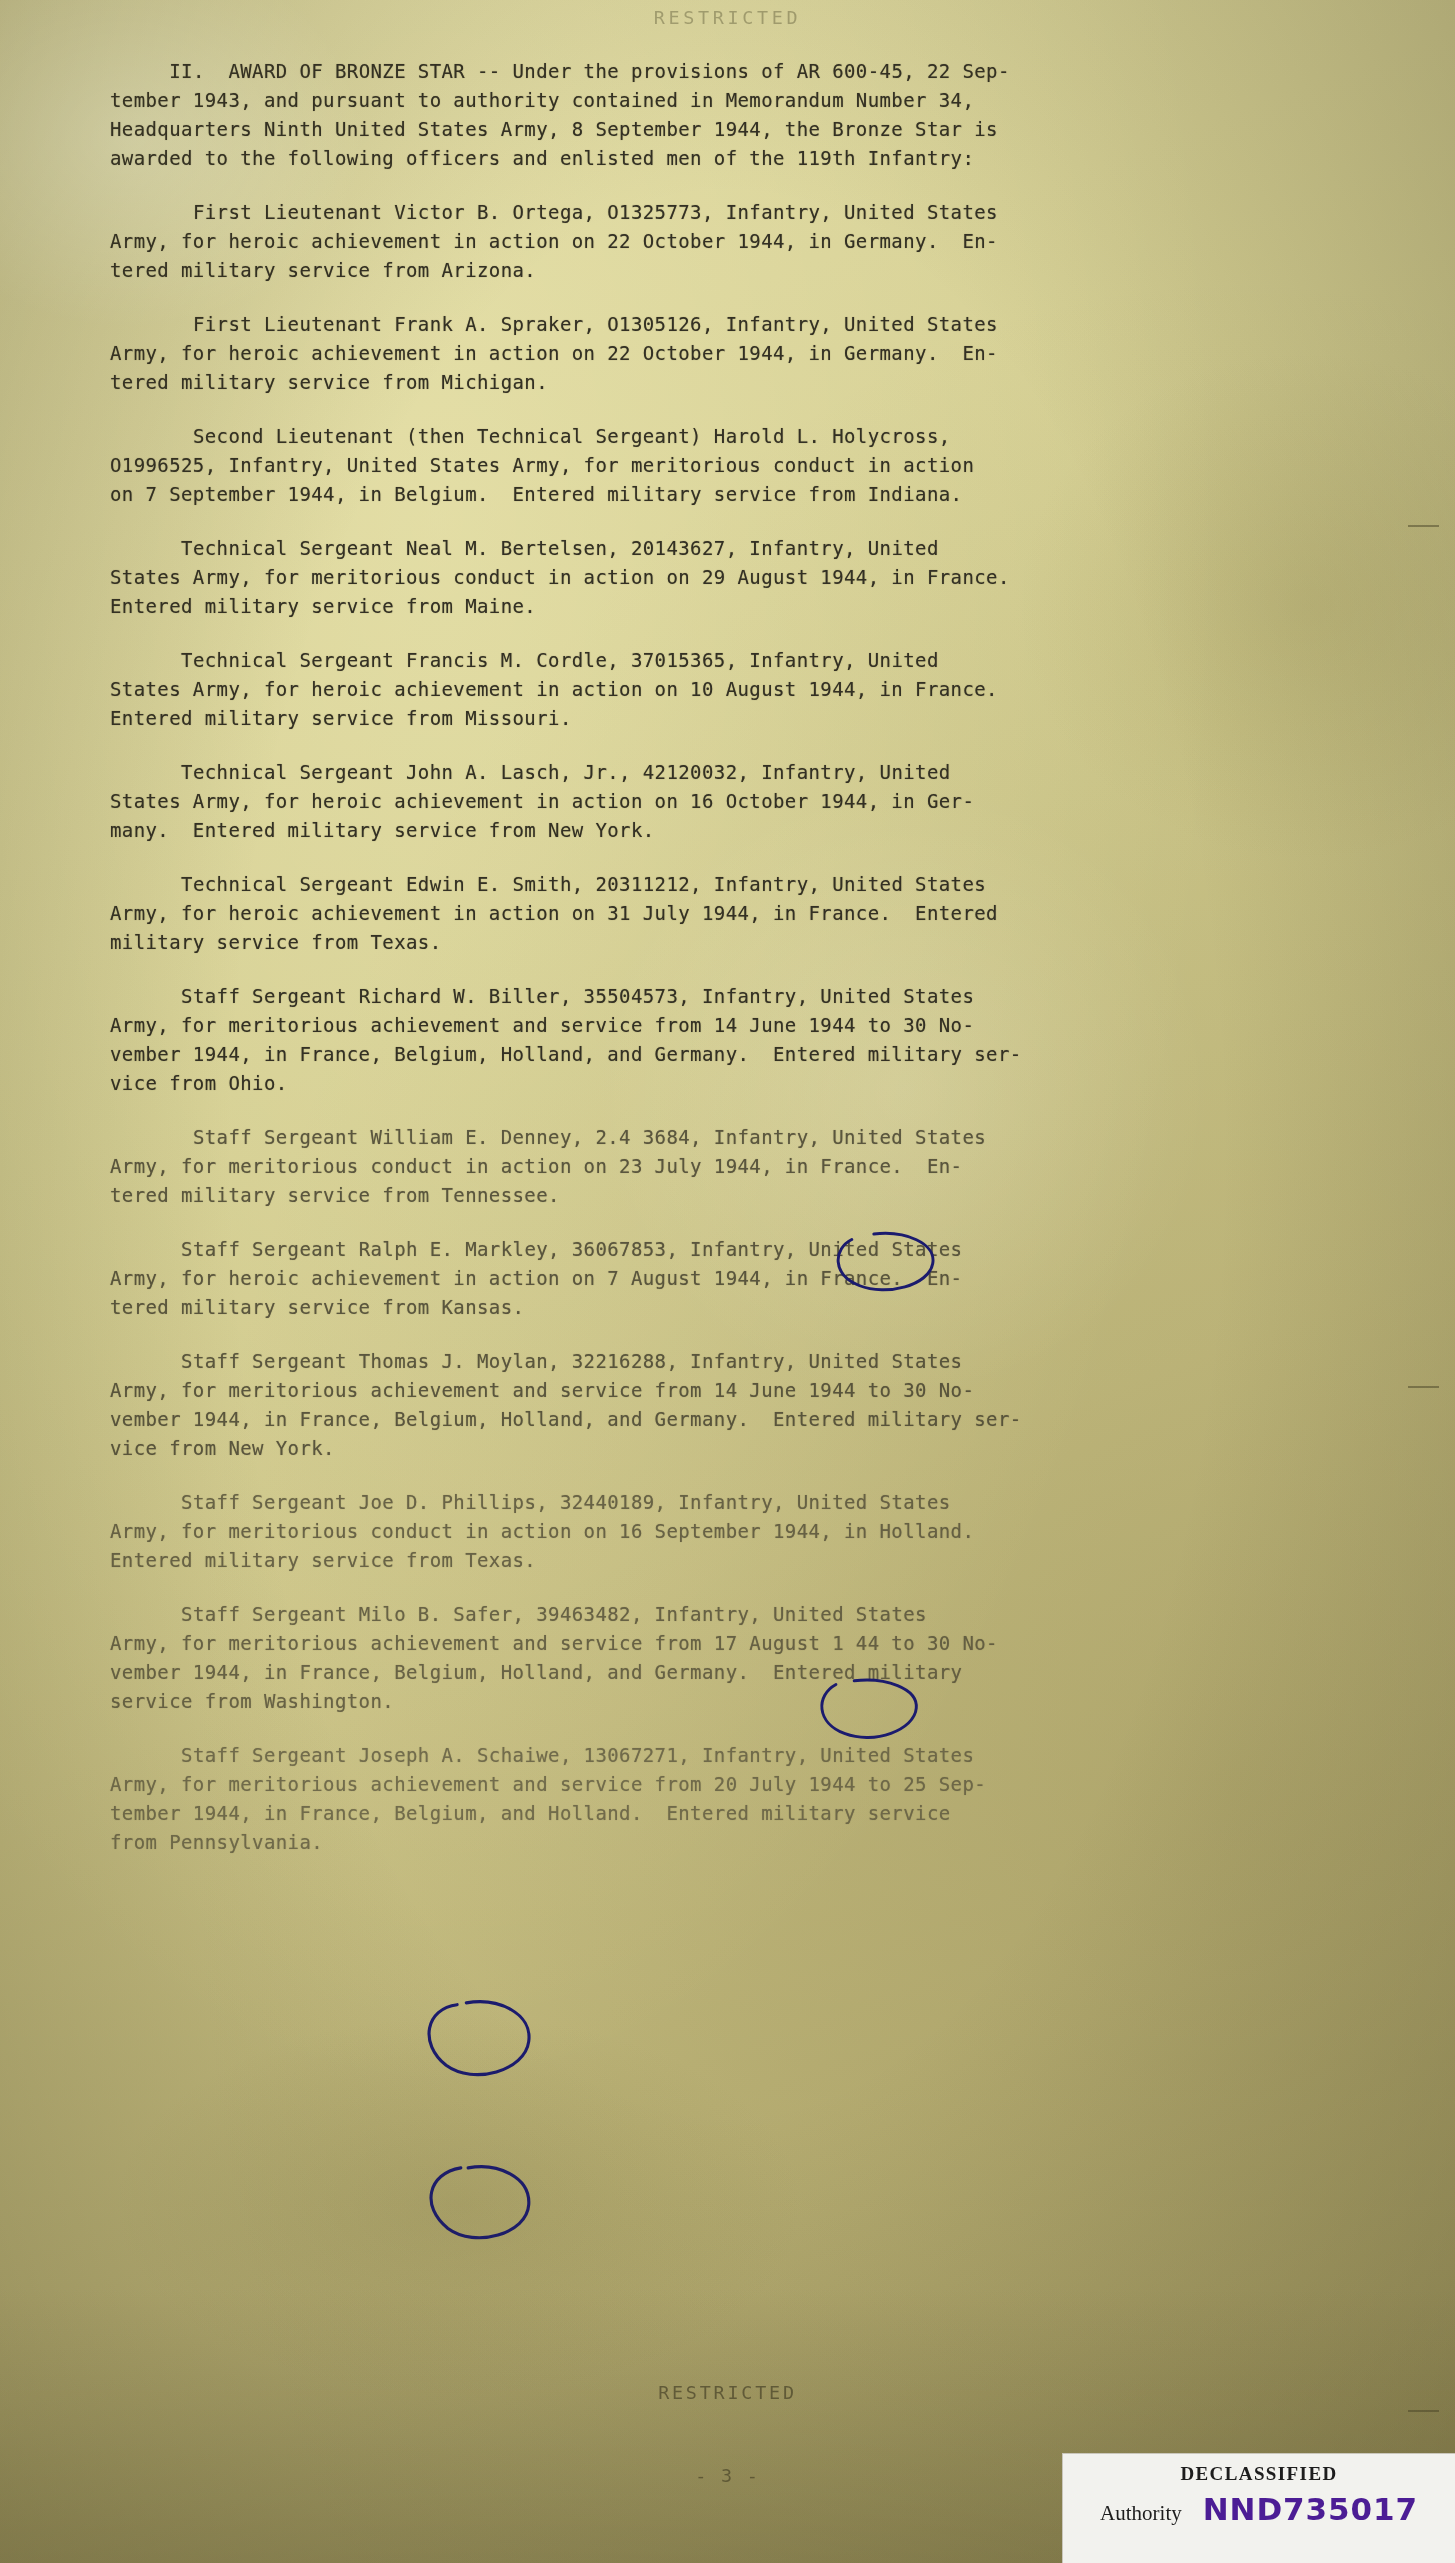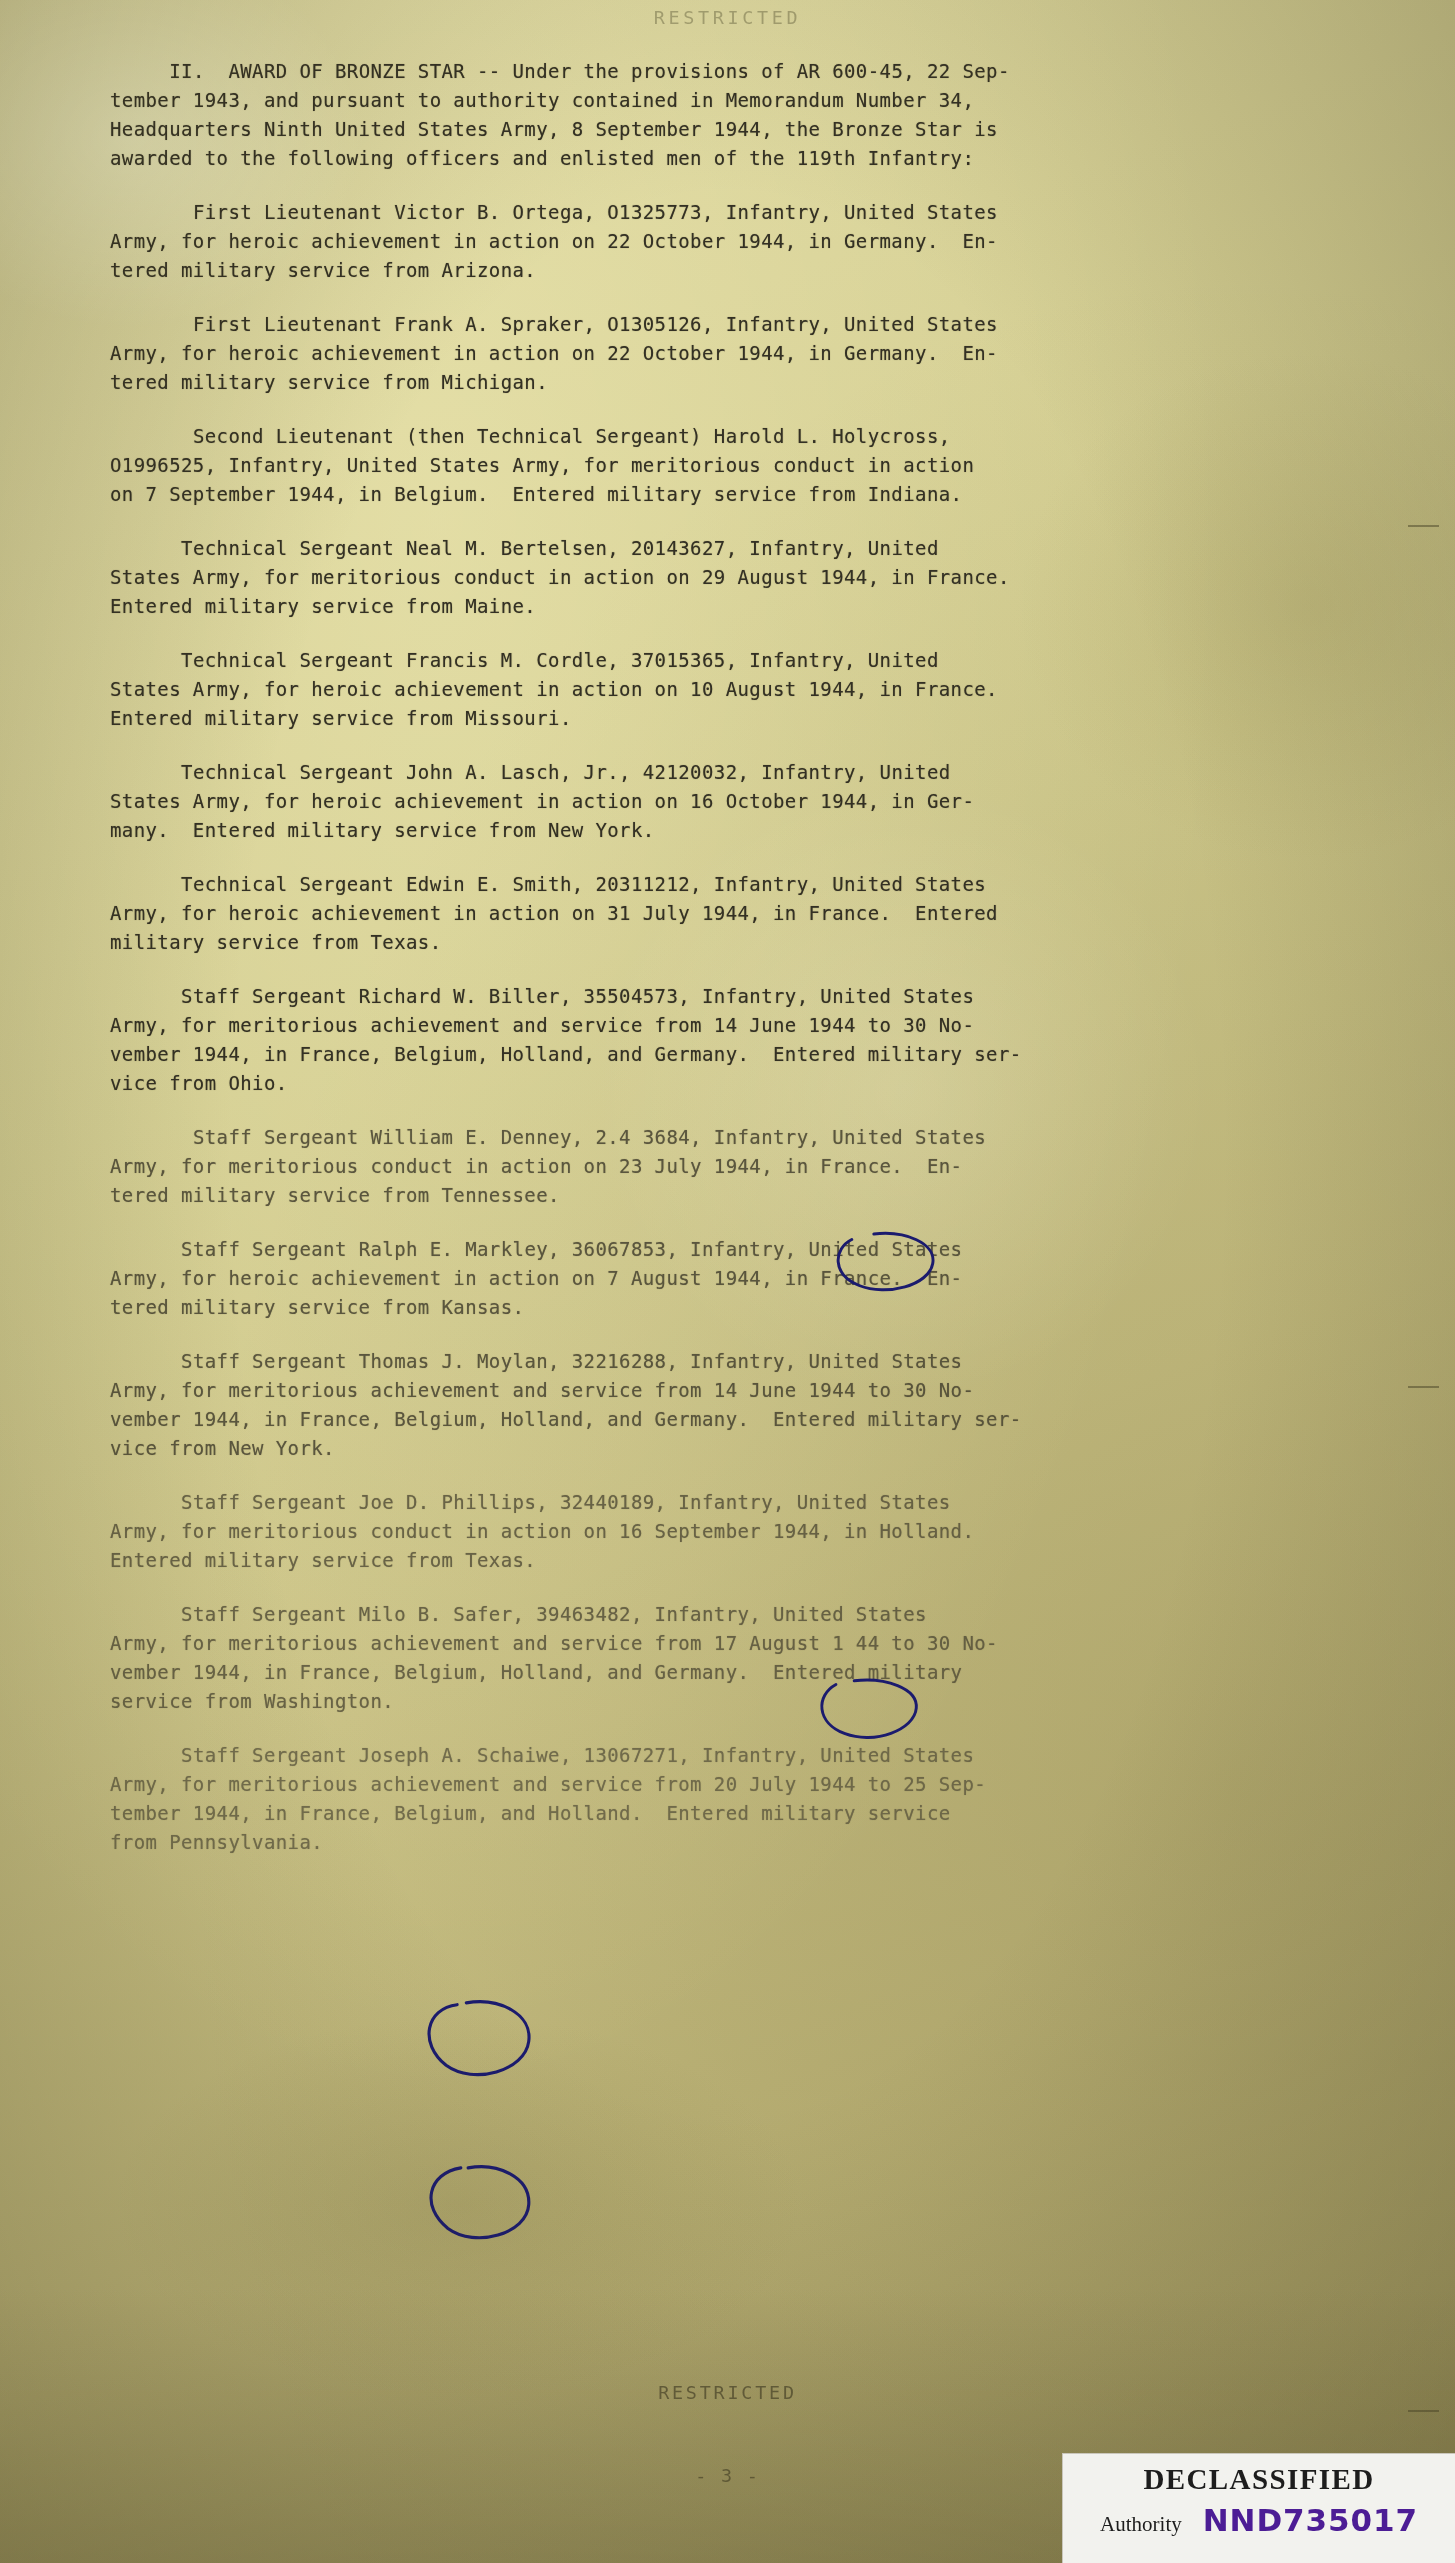--- a/index.html
+++ b/index.html
@@ -102,21 +102,21 @@
     height: 110px;
     background: #f2f2ee;
     border-left: 1.8px solid #c9c6bb;
     border-top: 1.8px solid #c9c6bb;
     box-sizing: border-box;
     padding: 9.2px 0 0 0;
     text-align: center;
     font-family: "Liberation Serif", serif;
   }
   #declassified .dl-title {
-    font-size: 29px;
+    font-size: 19px;
     font-weight: bold;
     letter-spacing: 1.4px;
     color: #1d1d1d;
   }
   #declassified .dl-auth-row {
     margin-top: 5.5px;
     font-size: 21px;
     color: #1d1d1d;
     display: flex;
     align-items: baseline;

